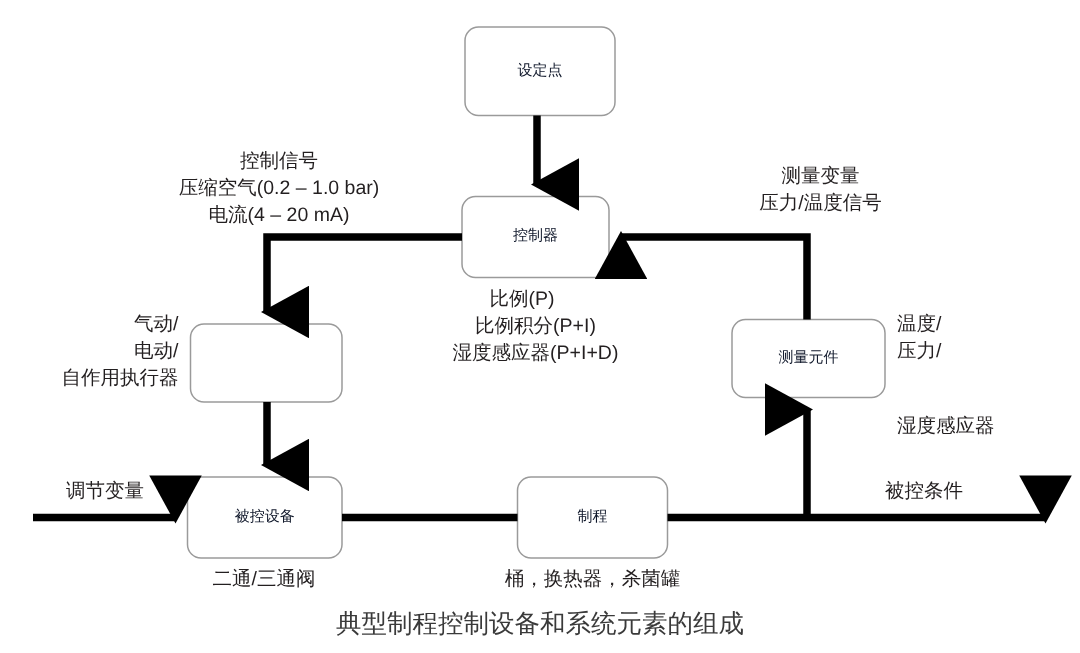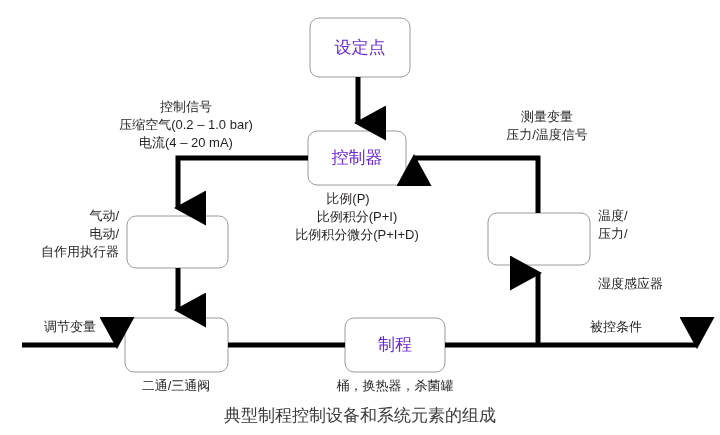--- a/index.html
+++ b/index.html
@@ -32,23 +32,23 @@
     stroke-width: 1;
   }
   .flow-line {
     stroke: #000000;
     stroke-width: 5;
     fill: none;
   }
   .box-label {
     position: absolute;
     text-align: center;
-    font-size: 17px;
+    font-size: 10px;
     line-height: 17px;
-    color: #6d28d9;
+    color: #0f172a;
     white-space: nowrap;
   }
   .anno {
     position: absolute;
     font-size: 13px;
     line-height: 17.5px;
     color: #231f20;
     white-space: nowrap;
   }
   .anno.center { text-align: center; }
@@ -102,41 +102,43 @@
     <path class="flow-line" d="M228,345 L345,345"></path>
     <path class="flow-line" d="M445,345 L697,345" marker-end="url(#arrow-right)"></path>
 
     <path class="flow-line" d="M538,345 L538,273" marker-end="url(#arrow-up)"></path>
 
     <path class="flow-line" d="M538,213 L538,158 L414,158" marker-end="url(#arrow-left)"></path>
   </svg>
 
   <div class="box-label" style="left:310px; top:39px; width:100px;">设定点</div>
   <div class="box-label" style="left:308px; top:149px; width:98px;">控制器</div>
+  <div class="box-label" style="left:488px; top:230px; width:102px;">测量元件</div>
+  <div class="box-label" style="left:125px; top:336px; width:103px;">被控设备</div>
   <div class="box-label" style="left:345px; top:336px; width:100px;">制程</div>
 
 
   <div class="anno center" style="left:86px; top:98px; width:200px;">控制信号</div>
   <div class="anno center" style="left:86px; top:116px; width:200px;">压缩空气(0.2 – 1.0 bar)</div>
   <div class="anno center" style="left:86px; top:134px; width:200px;">电流(4 – 20 mA)</div>
 
   <div class="anno center" style="left:452px; top:108px; width:190px;">测量变量</div>
   <div class="anno center" style="left:452px; top:126px; width:190px;">压力/温度信号</div>
 
   <div class="anno right" style="left:0px; top:207px; width:119px;">气动/</div>
   <div class="anno right" style="left:0px; top:225px; width:119px;">电动/</div>
   <div class="anno right" style="left:0px; top:243px; width:119px;">自作用执行器</div>
 
   <div class="anno left" style="left:598px; top:207px;">温度/</div>
   <div class="anno left" style="left:598px; top:225px;">压力/</div>
   <div class="anno left" style="left:598px; top:243px;margin-top:32px;">湿度感应器</div>
 
   <div class="anno center" style="left:248px; top:190px; width:200px;">比例(P)</div>
   <div class="anno center" style="left:257px; top:208px; width:200px;">比例积分(P+I)</div>
-  <div class="anno center" style="left:257px; top:226px; width:200px;">比例积分微分(P+I+D)</div>
+  <div class="anno center" style="left:257px; top:226px; width:200px;">湿度感应器(P+I+D)</div>
 
   <div class="anno center" style="left:22px; top:318px; width:96px;">调节变量</div>
 
   <div class="anno center" style="left:116px; top:377px; width:120px;">二通/三通阀</div>
 
   <div class="anno center" style="left:310px; top:377px; width:170px;">桶，换热器，杀菌罐</div>
 
   <div class="anno center" style="left:556px; top:318px; width:120px;">被控条件</div>
 
   <div class="caption" style="top:404px;">典型制程控制设备和系统元素的组成</div>

